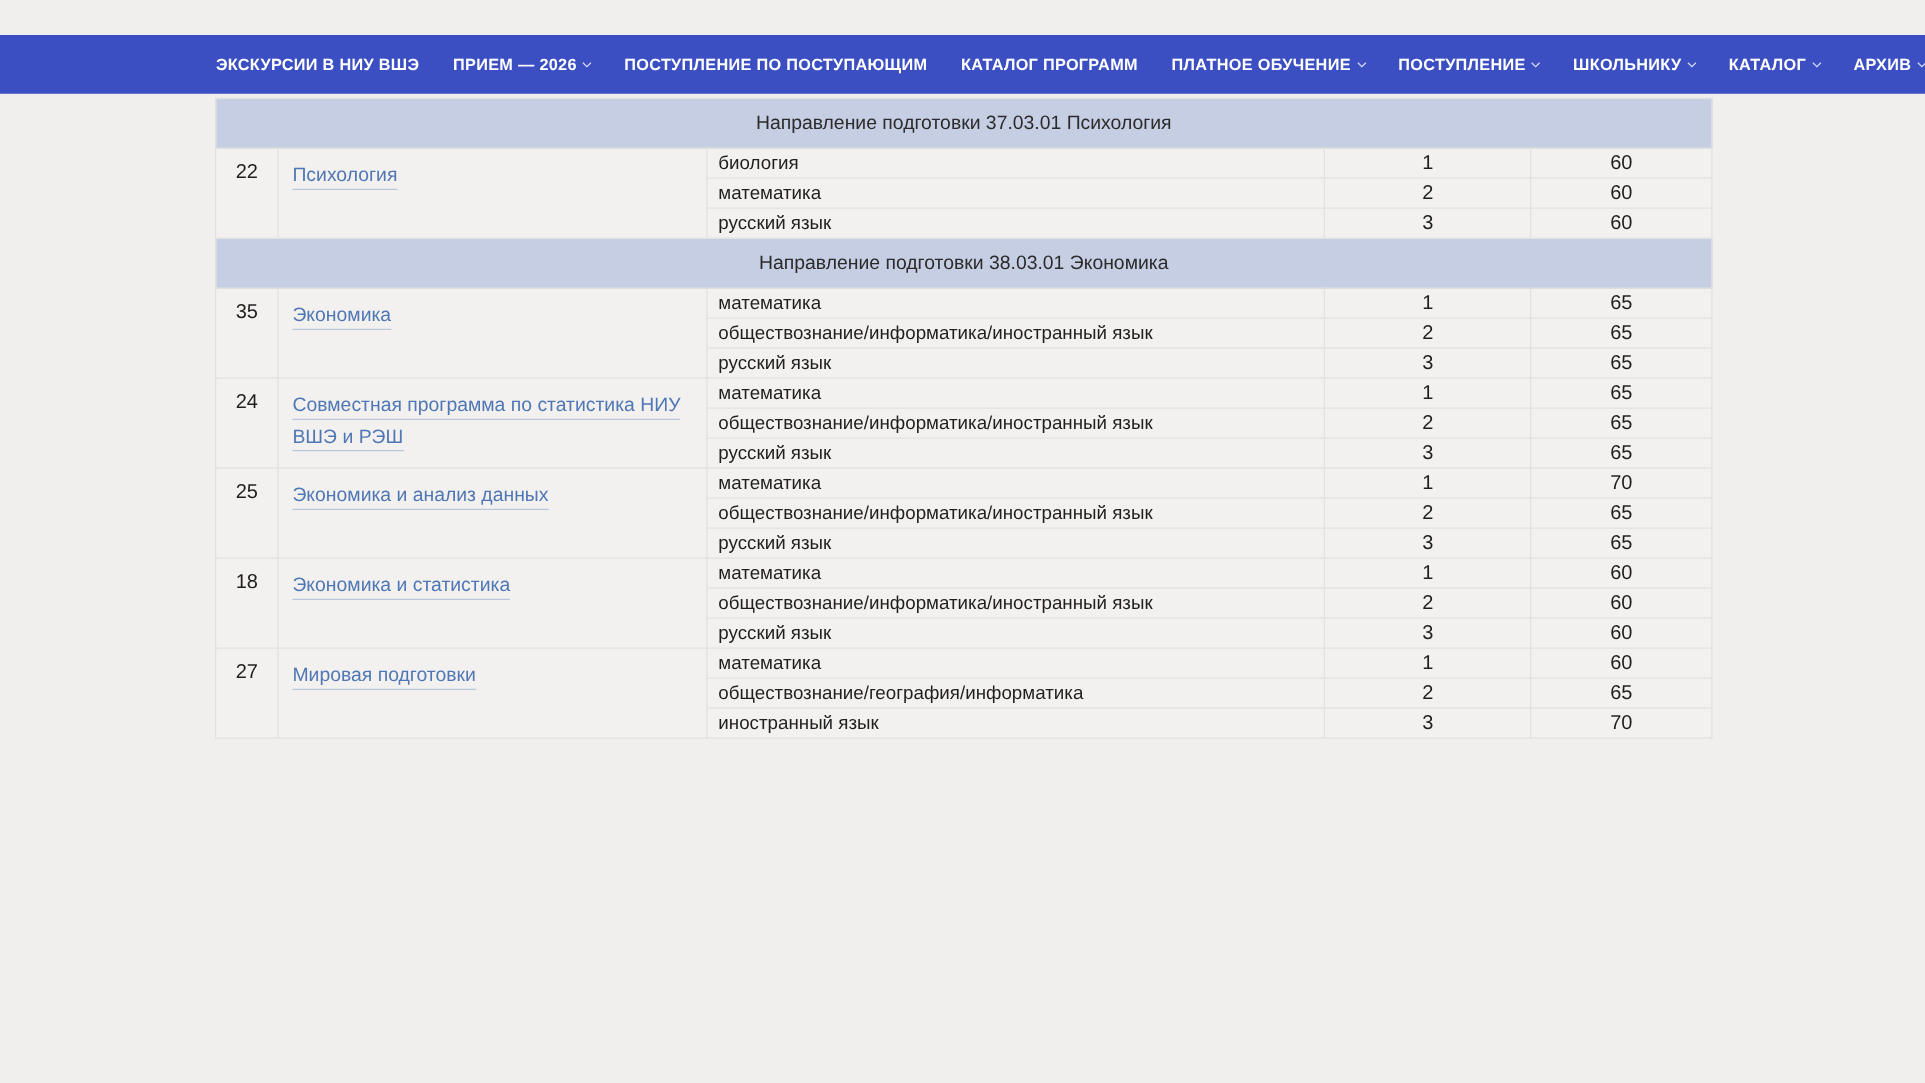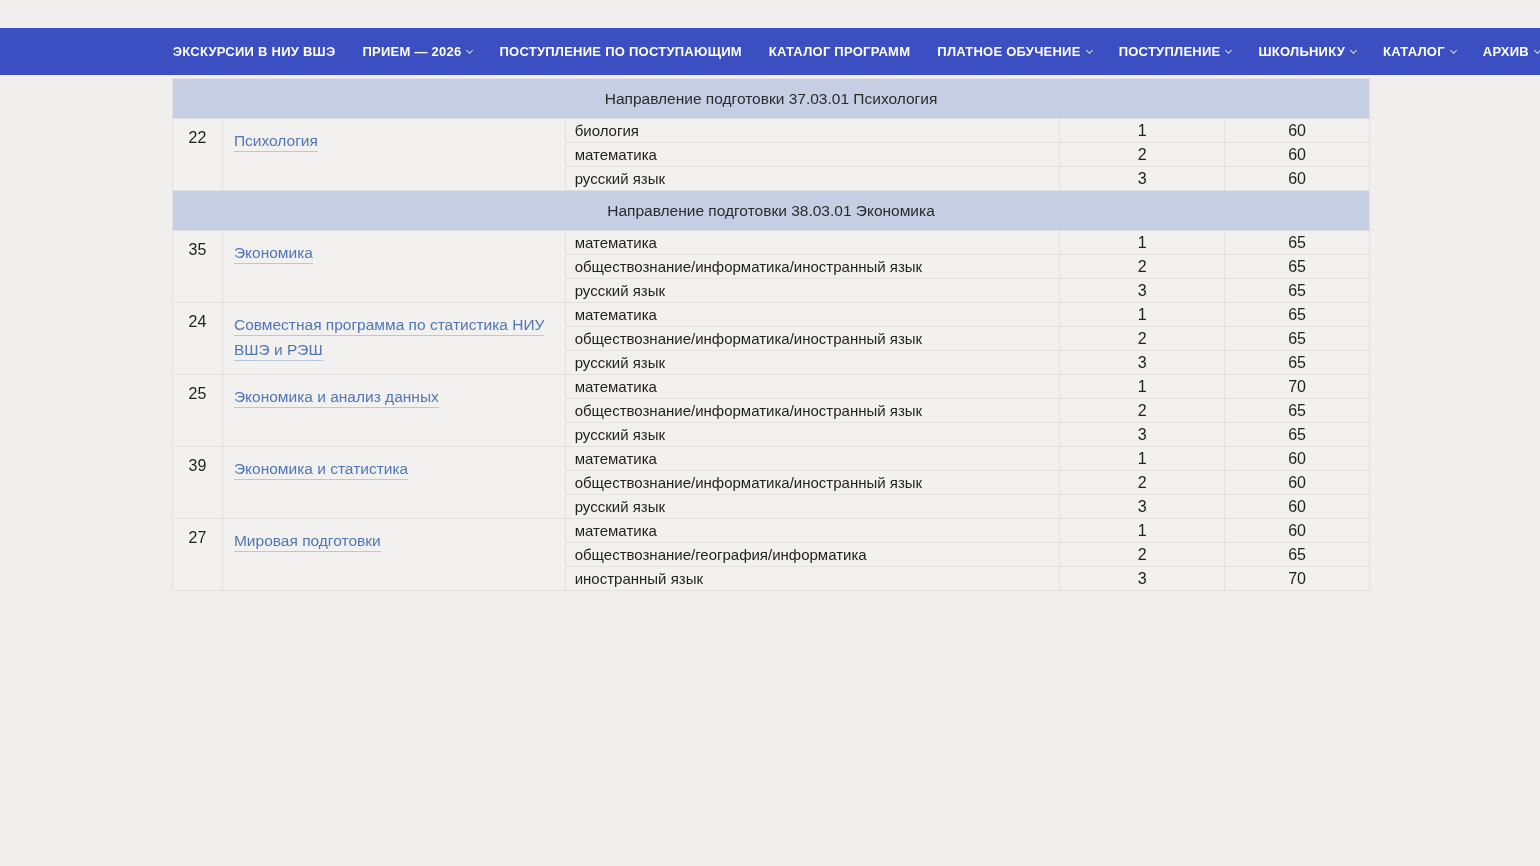--- a/index.html
+++ b/index.html
@@ -190,21 +190,21 @@
           <td class="exam">обществознание/информатика/иностранный язык</td>
           <td class="prio">2</td>
           <td class="score">65</td>
         </tr>
         <tr class="exam-row">
           <td class="exam">русский язык</td>
           <td class="prio">3</td>
           <td class="score">65</td>
         </tr>
         <tr class="exam-row">
-          <td rowspan="3" class="num">39</td>
+          <td rowspan="3" class="num">18</td>
           <td rowspan="3" class="name"><a href="#" class="prog-link">Экономика и статистика</a></td>
           <td class="exam">математика</td>
           <td class="prio">1</td>
           <td class="score">60</td>
         </tr>
         <tr class="exam-row">
           <td class="exam">обществознание/информатика/иностранный язык</td>
           <td class="prio">2</td>
           <td class="score">60</td>
         </tr>

